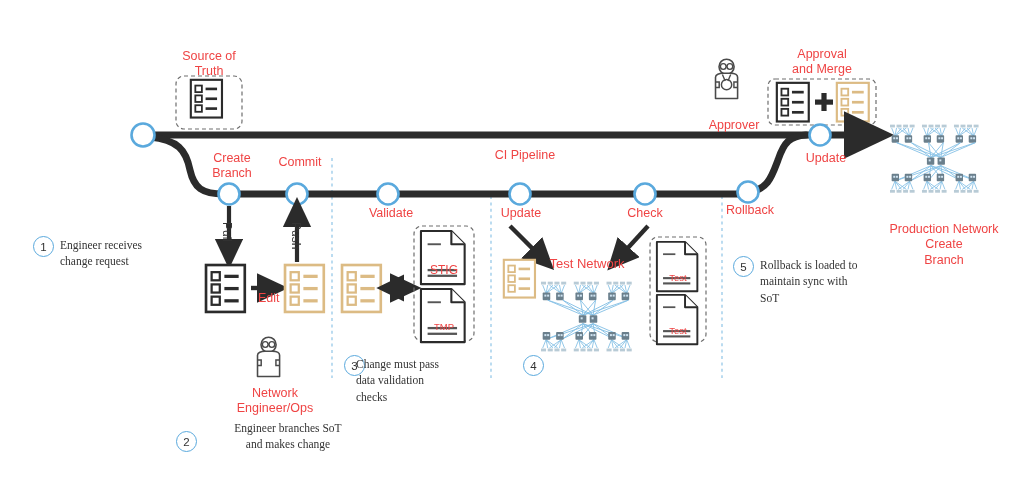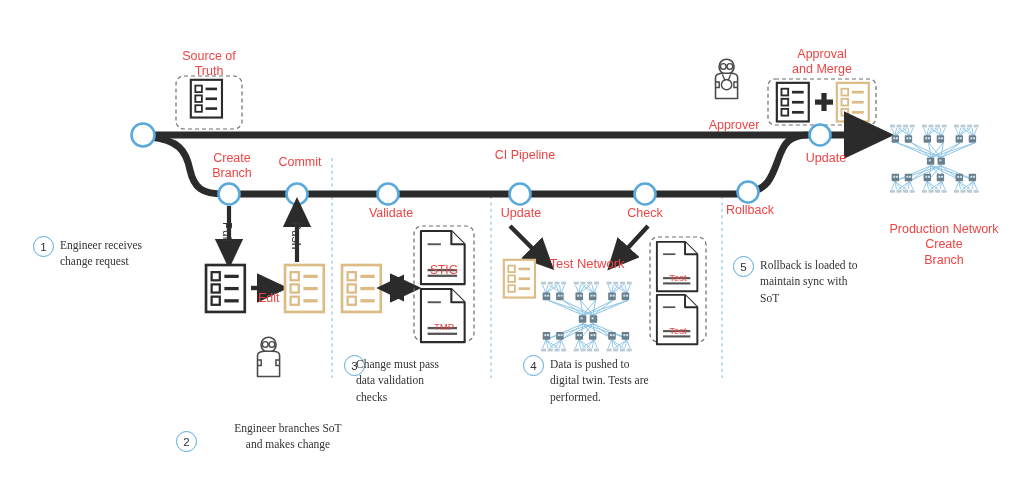--- a/index.html
+++ b/index.html
@@ -282,20 +282,21 @@
 <div class="lbl c" style="left:645px;top:206px;">Check</div>
 <div class="lbl c" style="left:750px;top:203px;">Rollback</div>
 <div class="lbl c" style="left:826px;top:151px;">Update</div>
 
 <div class="lbl c" style="left:525px;top:148px;">CI Pipeline</div>
 
 <div class="vtxt" style="left:220px;top:222px;transform:rotate(90deg) translate(0,-14px);">Pull</div>
 <div class="vtxt" style="left:289px;top:222px;transform:rotate(90deg) translate(0,-14px);">Push</div>
 <div class="lbl l" style="left:258px;top:291px;">Edit</div>
 
+<div class="lbl c" style="left:275px;top:386px;"><span>Network</span><br><span>Engineer/Ops</span></div>
 
 <div class="lbl c" style="left:734px;top:118px;">Approver</div>
 
 <div class="lbl c" style="left:822px;top:47px;"><span>Approval</span><br><span>and Merge</span></div>
 
 <div class="lbl c" style="left:444px;top:263px;font-size:12px;">STIG</div>
 <div class="lbl c" style="left:444px;top:321px;font-size:9.5px;">TMP</div>
 
 <div class="lbl c" style="left:678px;top:272px;font-size:9.5px;">Test</div>
 <div class="lbl c" style="left:678px;top:325px;font-size:9.5px;">Test</div>
@@ -307,18 +308,17 @@
 <div class="stepnum" style="left:33px;top:236px;">1</div>
 <div class="step" style="left:60px;top:237px;width:150px;"><span>Engineer receives</span><br><span>change request</span></div>
 
 <div class="stepnum" style="left:176px;top:431px;">2</div>
 <div class="step" style="left:203px;top:420px;width:170px;text-align:center;"><span>Engineer branches SoT</span><br><span>and makes change</span></div>
 
 <div class="stepnum" style="left:344px;top:355px;">3</div>
 <div class="step" style="left:356px;top:356px;width:125px;"><span>Change must pass</span><br><span>data validation</span><br><span>checks</span></div>
 
 <div class="stepnum" style="left:523px;top:355px;">4</div>
-<div class="step" style="left:550px;top:356px;width:145px;"><span>Data is pushed to</span><br><span>digital twin. Tests are</span><br><span>performed.</span></div>
 
 <div class="stepnum" style="left:733px;top:256px;">5</div>
 <div class="step" style="left:760px;top:257px;width:130px;"><span>Rollback is loaded to</span><br><span>maintain sync with</span><br><span>SoT</span></div>
 
 </div>
 
 </body></html>

